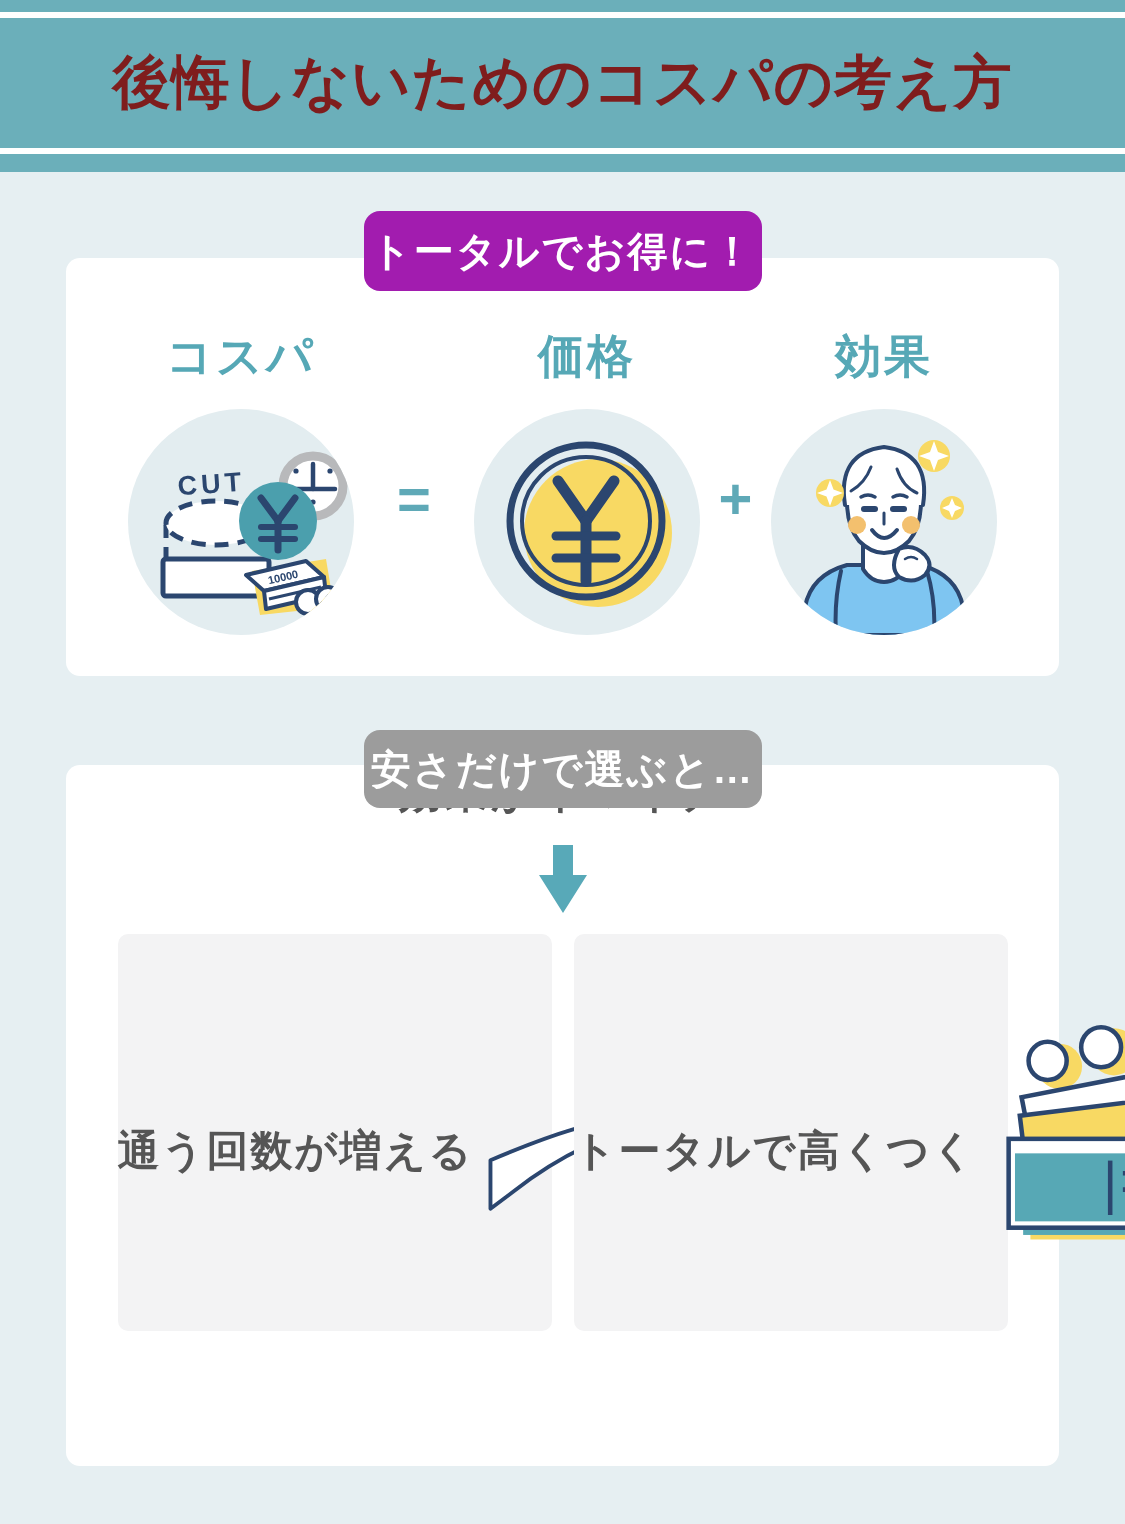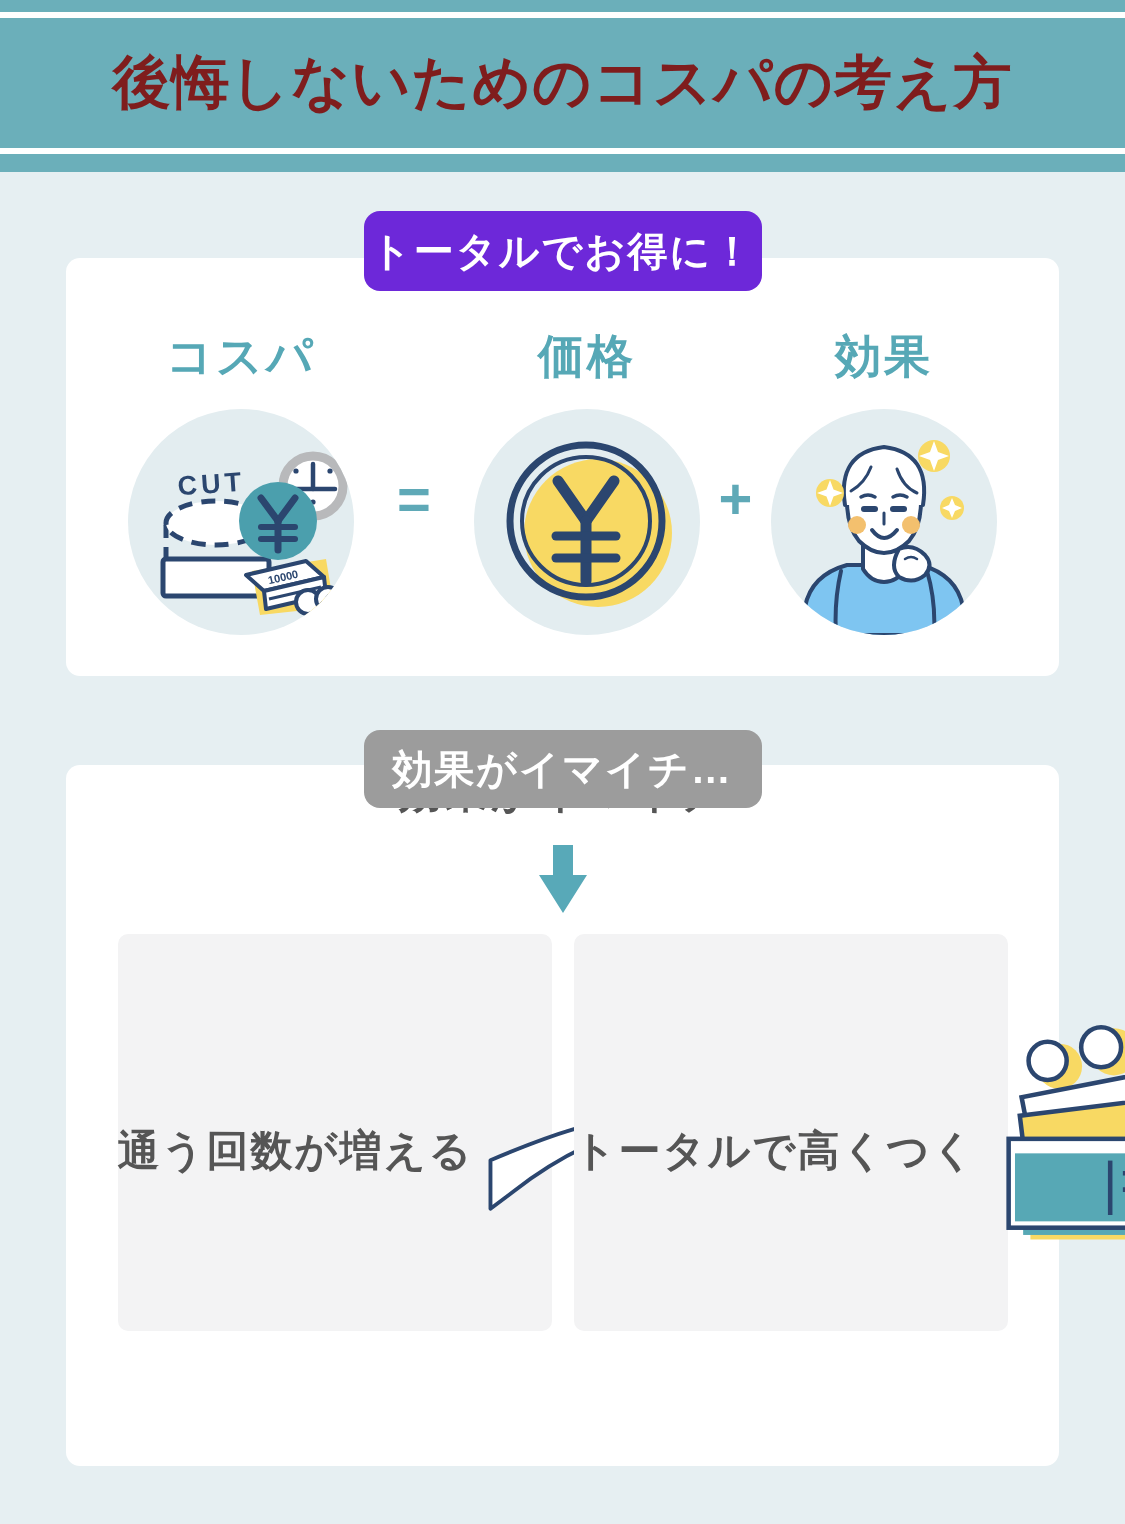--- a/index.html
+++ b/index.html
@@ -22,21 +22,21 @@
   
   .card { position:relative; width:993px; margin:0 auto; background:#ffffff; border-radius:14px; }
   .card-formula { margin-top:86px; height:418px; }
   .card-warning { margin-top:89px; height:701px; }
   .badge {
     position:absolute; left:50%; transform:translateX(-50%);
     width:398px; height:80px; border-radius:16px;
     display:flex; align-items:center; justify-content:center;
     color:#ffffff; font-size:40px; font-weight:bold; letter-spacing:2px; white-space:nowrap;
   }
-  .badge-teal { top:-47px; background:#6d28d9; }
+  .badge-teal { top:-47px; background:#a21caf; }
   .badge-gray { top:-35px; height:78px; background:#9c9c9c; }
   
   .formula-row { display:flex; justify-content:center; align-items:flex-start; padding-top:70px; }
   .formula-item { width:226px; display:flex; flex-direction:column; align-items:center;gap:19px; }
   .formula-label {
     height:58px; display:flex; align-items:center; justify-content:center;
     font-size:46px; font-weight:bold; color:#56a8b6; letter-spacing:3px; white-space:nowrap;
   }
   .illus-circle {
     width:226px; height:226px; margin-top:4px; border-radius:50%;
@@ -188,21 +188,21 @@
             <path d="M181,89 L184,96 L191,99 L184,102 L181,109 L178,102 L171,99 L178,96 Z" fill="#ffffff"></path>
           </g>
         </svg>
       </div>
     </div>
 
   </div>
 </section>
 
 <section class="card card-warning">
-  <div class="badge badge-gray">効果がイマイチ…</div>
+  <div class="badge badge-gray">安さだけで選ぶと…</div>
 
   <div class="result-text">効果がイマイチ</div>
 
   <div class="arrow-wrap">
     <svg viewBox="0 0 48 68" width="48" height="68">
       <path d="M14,0 h20 v30 h14 L24,68 L0,30 h14 Z" fill="#58a9b8"></path>
     </svg>
   </div>
 
   <div class="boxes-row">

